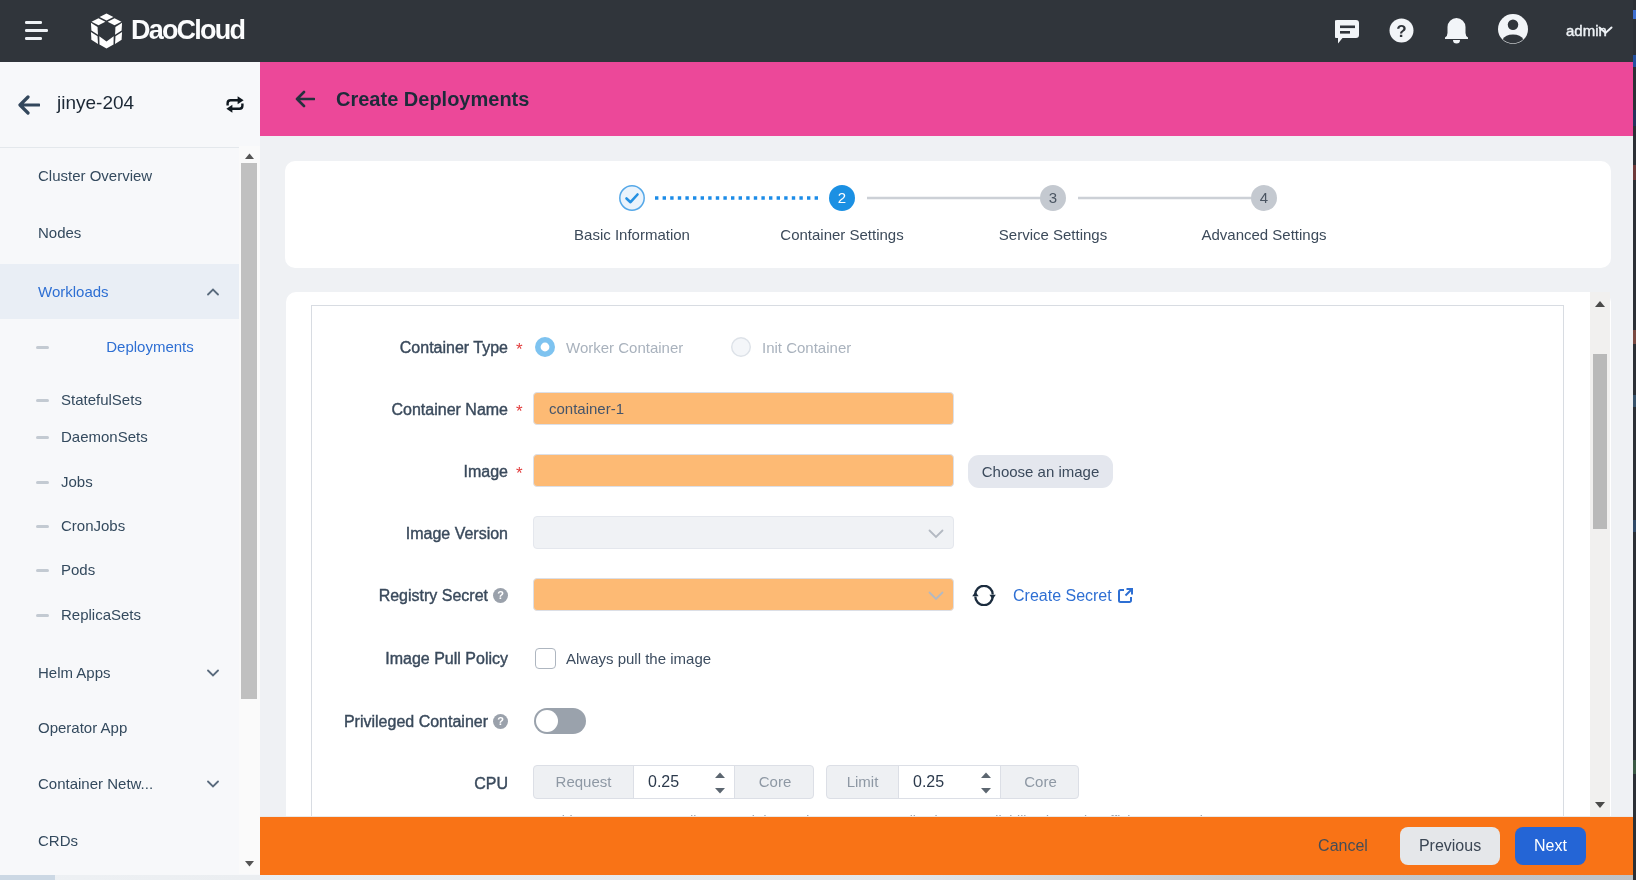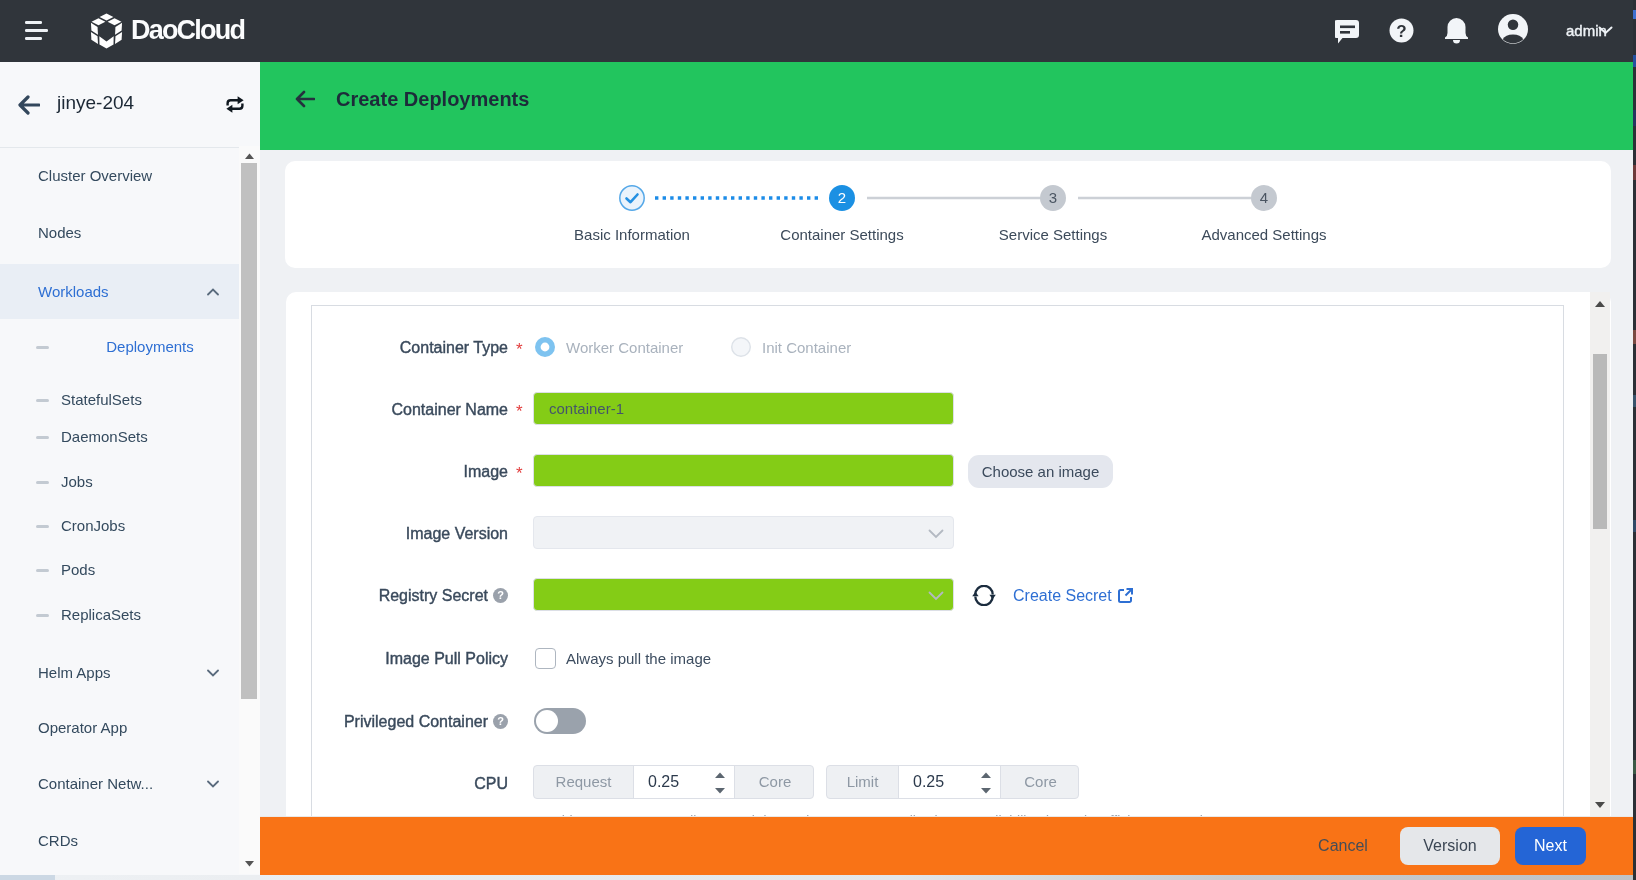--- a/index.html
+++ b/index.html
@@ -18,36 +18,36 @@
 .sb-sub { padding-left:61px; }
 .sb-dash { position:absolute; left:36px; top:50%; margin-top:-1px; width:13px; height:3px; border-radius:2px; background:#c3cad2; }
 .sb-chev { position:absolute; right:20px; top:50%; margin-top:-4px; }
 .blue { color:#2e6fd3; }
 
 
 #sb-sbar { position:absolute; left:239px; top:84px; width:21px; height:728px; background:#fafafa; }
 #sb-thumb { position:absolute; left:2px; top:17px; width:16px; height:536px; background:#c0c0c0; }
 
 
-#mainhead { position:absolute; left:260px; top:62px; width:1376px; height:88px; background:#22c55e; z-index:5; }
+#mainhead { position:absolute; left:260px; top:62px; width:1376px; height:74px; background:#ec4899; z-index:5; }
 #mh-title { position:absolute; left:76px; top:26px; font-size:20px; font-weight:700; color:#1d2b3a; }
 
 
 #stepcard { position:absolute; left:285px; top:161px; width:1326px; height:107px; background:#fff; border-radius:10px; }
 .stp-circ { position:absolute; top:185px; width:26px; height:26px; border-radius:50%; z-index:6; }
 .stp-lbl { position:absolute; top:226px; width:220px; text-align:center; font-size:15px; color:#3c4a5a; z-index:6; }
 .stp-num { width:100%; text-align:center; line-height:26px; font-size:15px; }
 
 
 #formcard { position:absolute; left:286px; top:292px; width:1325px; height:525px; background:#fff; border-radius:10px 10px 0 0; z-index:4; }
 #formscroll { position:absolute; left:25px; top:13px; width:1253px; height:512px; border:1px solid #d8dce2; border-bottom:none; background:#fff; }
 
 .flabel { position:absolute; font-size:16px; color:#3a4a5c; text-align:right; -webkit-text-stroke:0.4px #3a4a5c; }
 .ast { color:#e23d3d; font-size:17px; }
-.finput { position:absolute; left:533px; width:421px; height:33px; border:1px solid #dcdfe6; border-radius:4px; background:#84cc16; font-size:15px; color:#45556b; padding-left:15px; line-height:32px; }
+.finput { position:absolute; left:533px; width:421px; height:33px; border:1px solid #dcdfe6; border-radius:4px; background:#fdba74; font-size:15px; color:#45556b; padding-left:15px; line-height:32px; }
 
 
 #f-sbar { position:absolute; left:1590px; top:292px; width:20px; height:525px; background:#f1f0ef; z-index:5; }
 #f-thumb { position:absolute; left:3px; top:62px; width:14px; height:175px; background:#b9b9b9; }
 
 
 #footer { position:absolute; left:260px; top:817px; width:1376px; height:59px; background:#f97316; z-index:20; box-shadow:0 -1px 0 #e9e9e9; }
 .btn { position:absolute; height:38px; border-radius:8px; font-size:16px; text-align:center; line-height:38px; }
 
 #botband { position:absolute; left:0; top:875px; width:1636px; height:5px; background:linear-gradient(90deg,#eef1f4 0%,#e3e6e9 55%,#c9cccf 75%,#bfc2c5 100%); z-index:30; }
@@ -290,21 +290,21 @@
       <path d="M1 7 L6 1 L11 7 Z" fill="#4a4a4a"></path>
     </svg>
   <div id="f-thumb"></div>
   <svg class="abs" style="left:4px;top:509px;" width="12" height="8" viewBox="0 0 12 8">
       <path d="M1 1 L6 7 L11 1 Z" fill="#4a4a4a"></path>
     </svg>
 </div>
 
 <div id="footer">
   <div class="btn" style="left:1053px;top:10px;width:60px;color:#454d57;">Cancel</div>
-  <div class="btn" style="left:1140px;top:10px;width:100px;background:#e5e7ea;color:#3b4654;">Version</div>
+  <div class="btn" style="left:1140px;top:10px;width:100px;background:#e5e7ea;color:#3b4654;">Previous</div>
   <div class="btn" style="left:1255px;top:10px;width:71px;background:#2465d6;color:#fff;">Next</div>
 </div>
 
 <div id="botband"></div>
 <div id="botthumb"></div>
 <div id="rightstrip"></div>
 <div class="abs" style="left:1633px;top:10px;width:3px;height:9px;background:#3e6fd0;z-index:61;"></div>
 <div class="abs" style="left:1633px;top:55px;width:3px;height:12px;background:#2450a0;z-index:61;"></div>
 <div class="abs" style="left:1633px;top:110px;width:3px;height:16px;background:#27335e;z-index:61;"></div>
 <div class="abs" style="left:1633px;top:165px;width:3px;height:15px;background:#6e3a3a;z-index:61;"></div>

